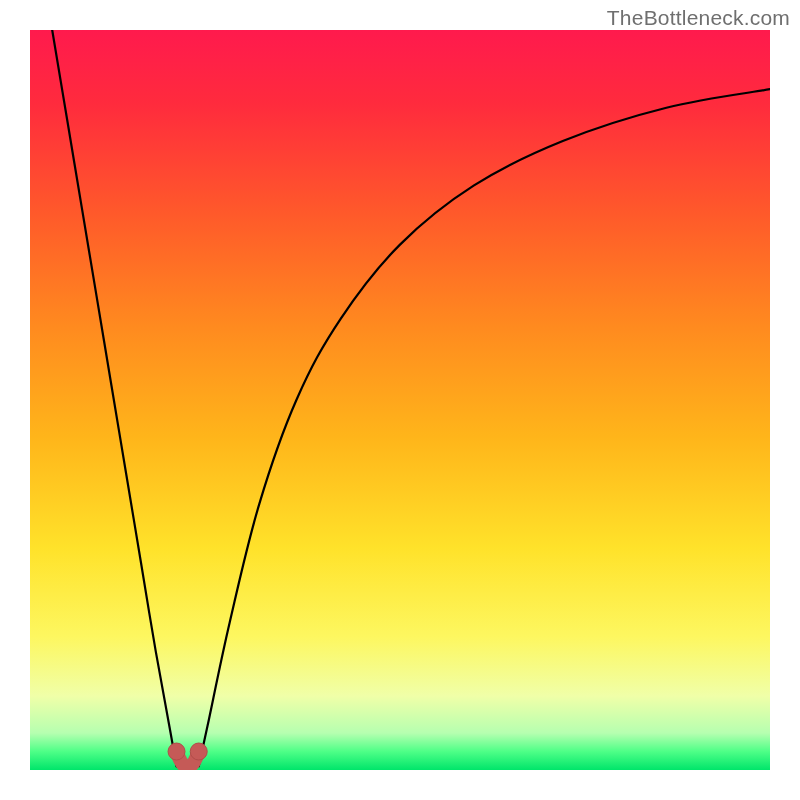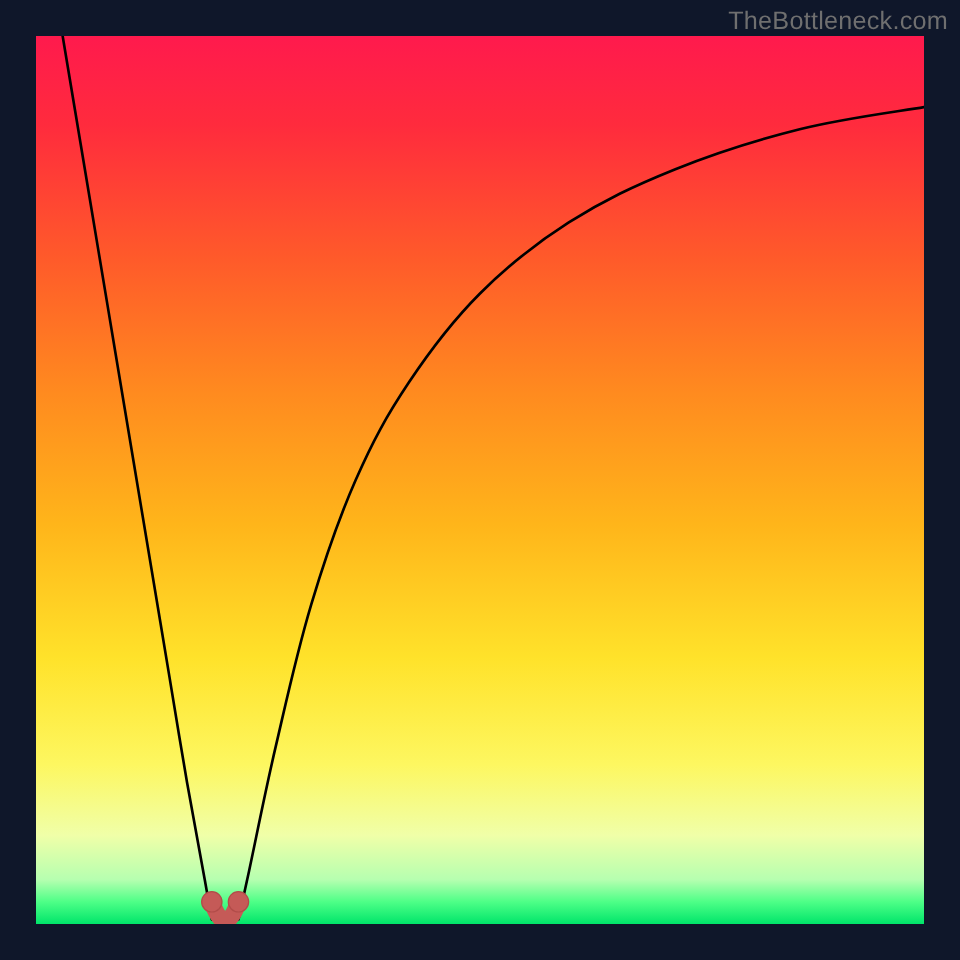--- a/index.html
+++ b/index.html
@@ -10,21 +10,21 @@
     overflow: hidden;
     background: #000;
     font-family: Arial, Helvetica, sans-serif;
   }
   .frame {
     position: absolute;
     left: 0;
     top: 0;
     width: 800px;
     height: 800px;
-    background: #0f172a;
+    background: #ffffff;
   }
   .plot-area {
     position: absolute;
     left: 30px;
     top: 30px;
     width: 740px;
     height: 740px;
     overflow: hidden;
   }
   .gradient {

